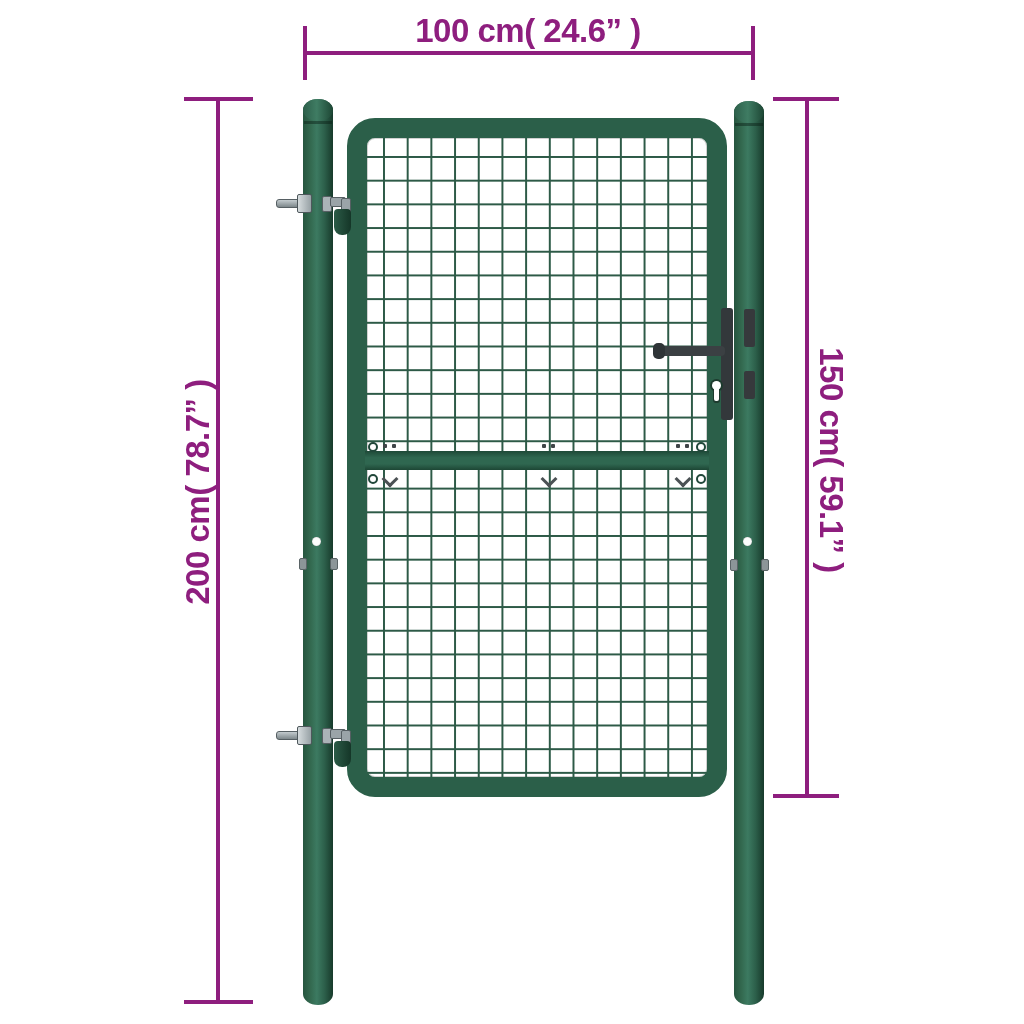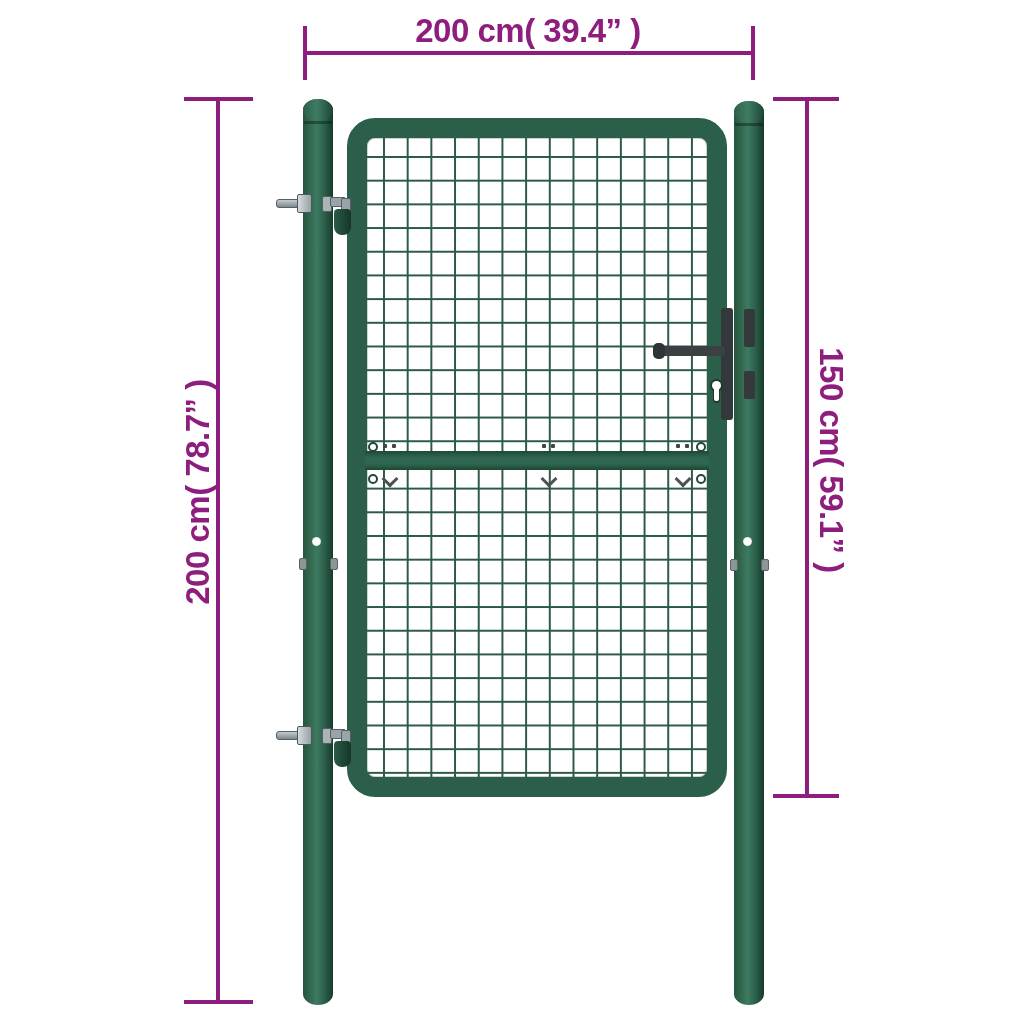--- a/index.html
+++ b/index.html
@@ -76,21 +76,21 @@
   .handle-cap{position:absolute;left:653px;top:343px;width:12px;height:16px;background:#2f3437;border-radius:5px;}
   .keyhole{position:absolute;left:712px;top:381px;width:9px;height:9px;border-radius:50%;background:#fff;box-shadow:0 0 0 2px #1d3b2e;}
   .keyhole-tail{position:absolute;left:714px;top:389px;width:5px;height:12px;background:#fff;border-radius:0 0 2px 2px;box-shadow:0 1px 0 1px #1d3b2e;}
 </style>
 </head>
 <body>
 
 <div class="canvas">
 
   <div>
-    <div class="dim-label dim-label-h">200 cm( 39.4” )</div>
+    <div class="dim-label dim-label-h">100 cm( 24.6” )</div>
     <div class="dim-line" style="left:305px;top:51px;width:448px;height:4px;"></div>
     <div class="dim-line" style="left:303px;top:26px;width:4px;height:54px;"></div>
     <div class="dim-line" style="left:751px;top:26px;width:4px;height:54px;"></div>
   </div>
 
   <div>
     <div class="dim-label dim-label-left">200 cm( 78.7” )</div>
     <div class="dim-line" style="left:216px;top:99px;width:4px;height:903px;"></div>
     <div class="dim-line" style="left:184px;top:97px;width:69px;height:4px;"></div>
     <div class="dim-line" style="left:184px;top:1000px;width:69px;height:4px;"></div>

